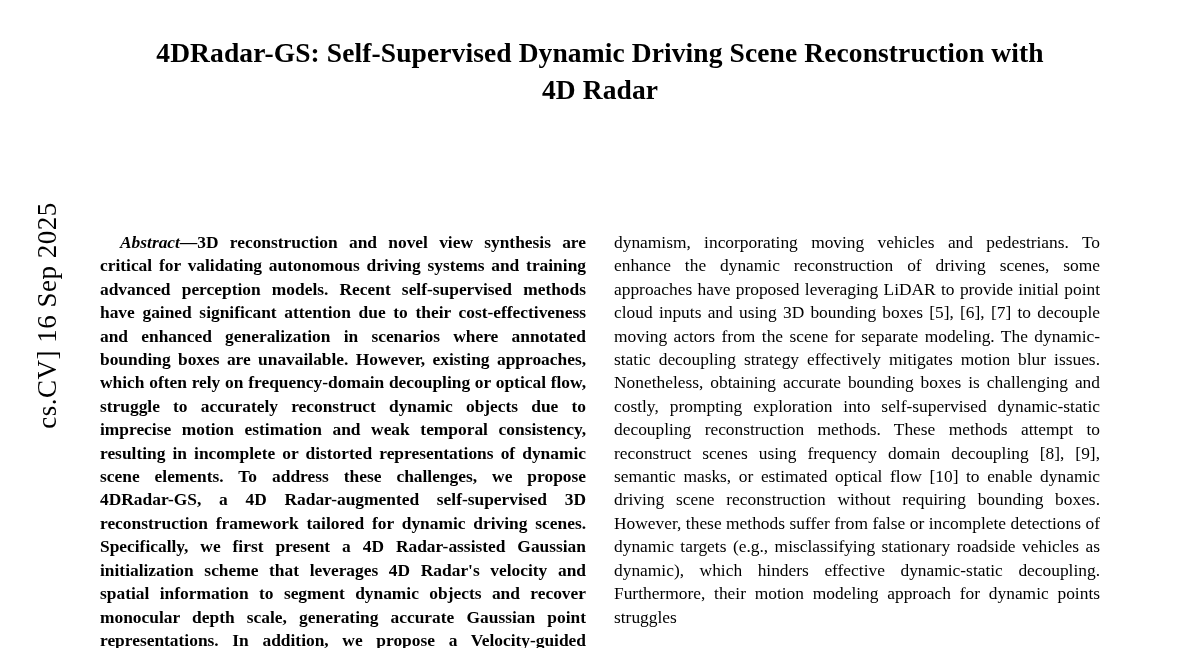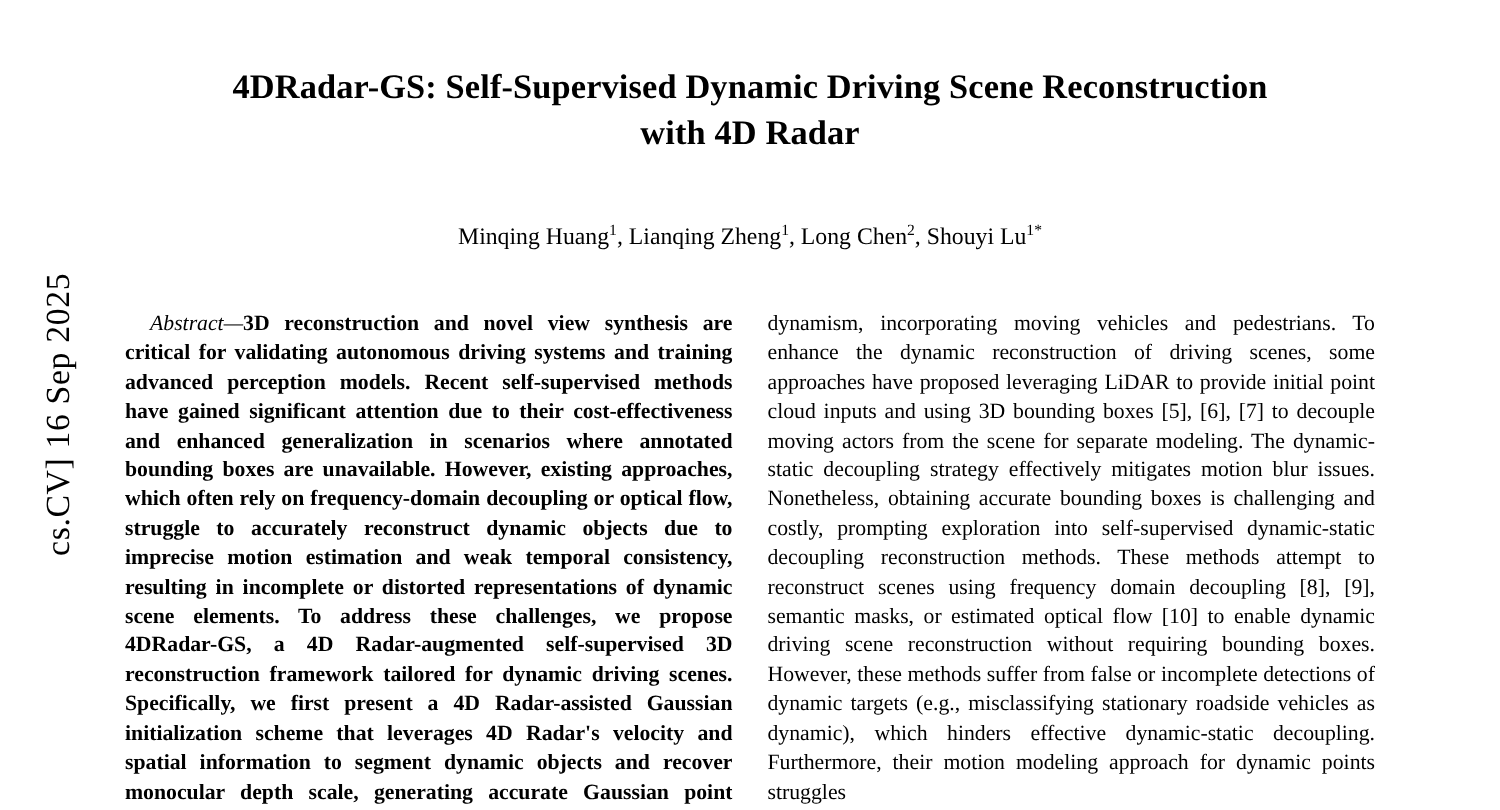--- a/index.html
+++ b/index.html
@@ -30,21 +30,21 @@
     transform-origin: center center;
     font-family: "Liberation Serif", serif;
     font-size: 27px;
     letter-spacing: 0.5px;
     color: #000;
     white-space: nowrap;
     text-align: center;
   }
   
   .title {
-    margin: 16px;
+    margin: 0;
     padding: 34px 150px 0 150px;
     text-align: center;
     font-size: 27.5px;
     font-weight: bold;
     line-height: 1.35;
     letter-spacing: 0.1px;
   }
   .authors {
     margin: 0;
     padding: 36px 120px 0 120px;
@@ -79,43 +79,37 @@
     line-height: 1.345;
     text-align: justify;
     text-justify: inter-word;
     hyphens: auto;
   }
   .abstract-par {
     font-weight: bold;
   }
   .abstract-label {
     font-style: italic;
-    font-weight: normal;
+    font-weight: bold;
     margin-top: 19px;
   }
   .indent {
     text-indent: 20px;
   }
 </style>
 </head>
 <body>
 
 <div class="page">
 
   <div class="arxiv-stamp">cs.CV]  16 Sep 2025</div>
 
   <h1 class="title">4DRadar-GS: Self-Supervised Dynamic Driving Scene Reconstruction with 4D Radar</h1>
 
   <div class="authors">
-    <div>
-      <span>Minqing Huang</span><sup>1</sup>,
-      <span>Lianqing Zheng</span><sup>1</sup>,
-      <span>Long Chen</span><sup>2</sup>,
-      <span>Shouyi Lu</span><sup>1*</sup>
-    </div>
   </div>
 
   <div class="columns">
     <div class="col">
       <p class="abstract-par indent"><span class="abstract-label">Abstract—</span><span>3D reconstruction and novel view synthesis are critical for validating autonomous driving systems and training advanced perception models. Recent self-supervised methods have gained significant attention due to their cost-effectiveness and enhanced generalization in scenarios where annotated bounding boxes are unavailable. However, existing approaches, which often rely on frequency-domain decoupling or optical flow, struggle to accurately reconstruct dynamic objects due to imprecise motion estimation and weak temporal consistency, resulting in incomplete or distorted representations of dynamic scene elements. To address these challenges, we propose 4DRadar-GS, a 4D Radar-augmented self-supervised 3D reconstruction framework tailored for dynamic driving scenes. Specifically, we first present a 4D Radar-assisted Gaussian initialization scheme that leverages 4D Radar's velocity and spatial information to segment dynamic objects and recover monocular depth scale, generating accurate Gaussian point representations. In addition, we propose a Velocity-guided PointTrack (VGPT) model, which is jointly trained with the reconstruction pipeline under scene flow supervision, to track fine-grained dynamic trajectories and construct temporally</span></p>
     </div>
     <div class="col">
       <p>dynamism, incorporating moving vehicles and pedestrians. To enhance the dynamic reconstruction of driving scenes, some approaches have proposed leveraging LiDAR to provide initial point cloud inputs and using 3D bounding boxes [5], [6], [7] to decouple moving actors from the scene for separate modeling. The dynamic-static decoupling strategy effectively mitigates motion blur issues. Nonetheless, obtaining accurate bounding boxes is challenging and costly, prompting exploration into self-supervised dynamic-static decoupling reconstruction methods. These methods attempt to reconstruct scenes using frequency domain decoupling [8], [9], semantic masks, or estimated optical flow [10] to enable dynamic driving scene reconstruction without requiring bounding boxes. However, these methods suffer from false or incomplete detections of dynamic targets (e.g., misclassifying stationary roadside vehicles as dynamic), which hinders effective dynamic-static decoupling. Furthermore, their motion modeling approach for dynamic points struggles</p>
     </div>
   </div>

